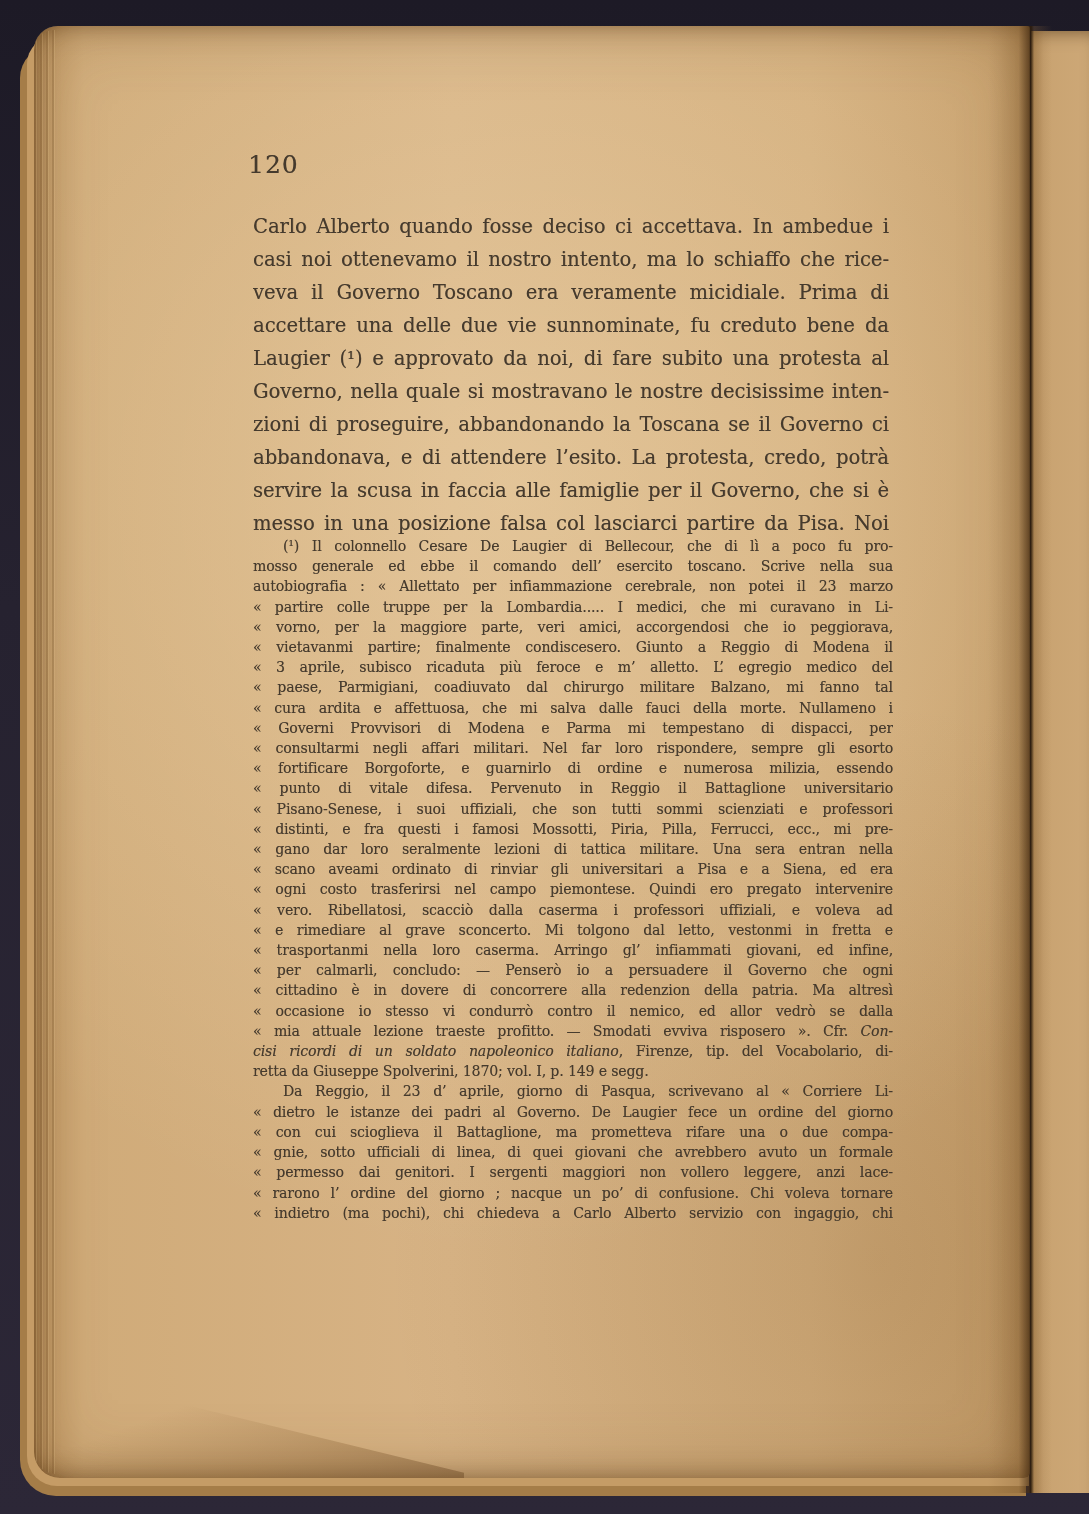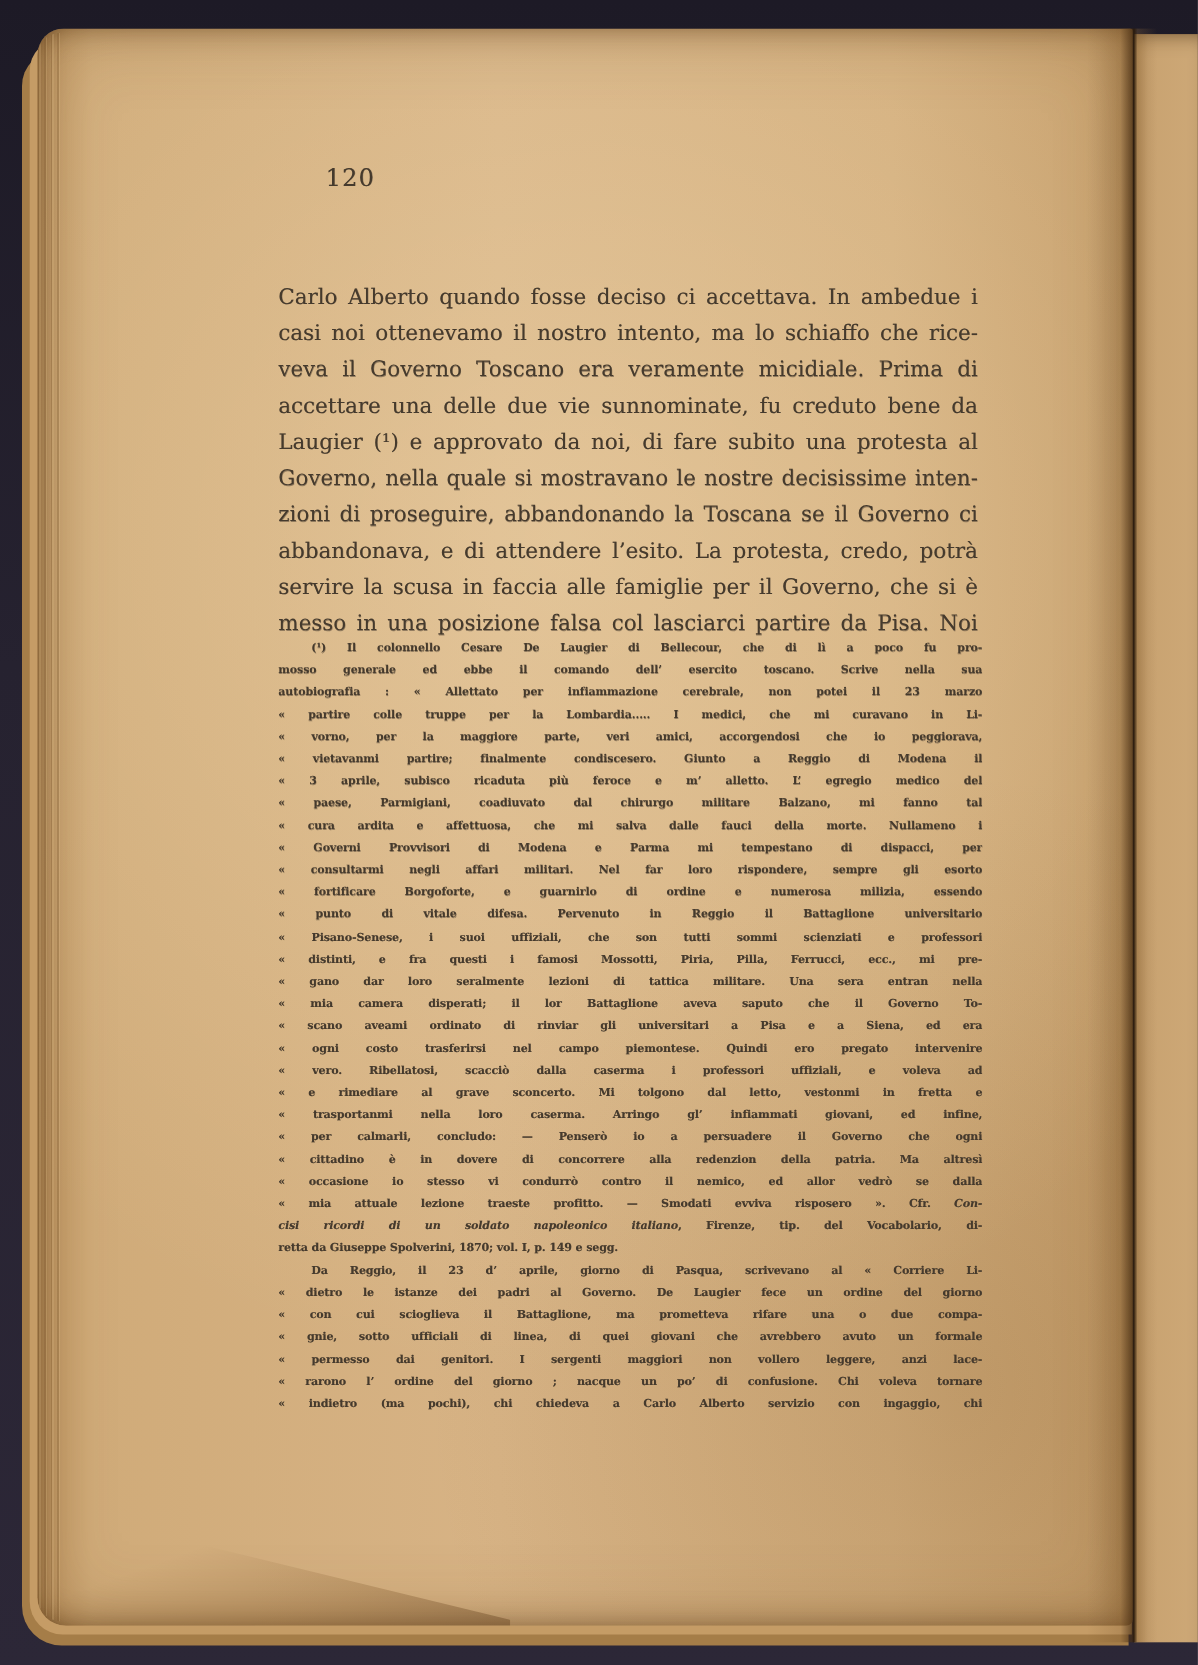--- a/index.html
+++ b/index.html
@@ -78,38 +78,35 @@
       rgba(43,27,11,0.92) 67%,
       rgba(140,103,60,0.30) 72%,
       rgba(0,0,0,0) 100%);
     pointer-events: none;
   }
 
   
   .ink { color: #453a2d; }
   .page-number {
     position: absolute; left: 248px; top: 150px;
-    font-size: 22px; letter-spacing: 1px;
+    font-size: 25px; letter-spacing: 1px;
     text-shadow: 0.3px 0.4px 0.6px rgba(69,58,45,0.55);
-    margin-left: 48px;
   }
   .body-text {
     position: absolute; left: 253px; top: 210px; width: 636px;
     font-size: 19.5px; line-height: 33px;
     text-shadow: 0.3px 0.4px 0.6px rgba(69,58,45,0.50);
     overflow: hidden;
-    margin-top: 43px;
   }
   .footnote-text {
-    position: absolute; left: 253px; top: 580px; width: 640px;
-    font-size: 10px; line-height: 20.2px;
+    position: absolute; left: 253px; top: 536px; width: 640px;
+    font-size: 14px; line-height: 20.2px;
     letter-spacing: -0.1px;
     text-shadow: 0.25px 0.3px 0.5px rgba(69,58,45,0.50);
     overflow: hidden;
-    font-weight: bold;
   }
   .tline {
     text-align: justify;
     -moz-text-align-last: justify;
     text-align-last: justify;
     white-space: normal;
     overflow: hidden;
   }
   .tline.flush { text-align-last: left; -moz-text-align-last: left; }
   .tline.indent { text-indent: 30px; }
@@ -155,21 +152,20 @@
       <div class="tline"><span>« 3 aprile, subisco ricaduta più feroce e m’ alletto. L’ egregio medico del</span></div>
       <div class="tline"><span>« paese, Parmigiani, coadiuvato dal chirurgo militare Balzano, mi fanno tal</span></div>
       <div class="tline"><span>« cura ardita e affettuosa, che mi salva dalle fauci della morte. Nullameno i</span></div>
       <div class="tline"><span>« Governi Provvisori di Modena e Parma mi tempestano di dispacci, per</span></div>
       <div class="tline"><span>« consultarmi negli affari militari. Nel far loro rispondere, sempre gli esorto</span></div>
       <div class="tline"><span>« fortificare Borgoforte, e guarnirlo di ordine e numerosa milizia, essendo</span></div>
       <div class="tline"><span>« punto di vitale difesa. Pervenuto in Reggio il Battaglione universitario</span></div>
       <div class="tline"><span>« Pisano-Senese, i suoi uffiziali, che son tutti sommi scienziati e professori</span></div>
       <div class="tline"><span>« distinti, e fra questi i famosi Mossotti, Piria, Pilla, Ferrucci, ecc., mi pre-</span></div>
       <div class="tline"><span>« gano dar loro seralmente lezioni di tattica militare. Una sera entran nella</span></div>
-      <div class="tline"><span>« mia camera disperati; il lor Battaglione aveva saputo che il Governo To-</span></div>
       <div class="tline"><span>« scano aveami ordinato di rinviar gli universitari a Pisa e a Siena, ed era</span></div>
       <div class="tline"><span>« ogni costo trasferirsi nel campo piemontese. Quindi ero pregato intervenire</span></div>
       <div class="tline"><span>« vero. Ribellatosi, scacciò dalla caserma i professori uffiziali, e voleva ad</span></div>
       <div class="tline"><span>« e rimediare al grave sconcerto. Mi tolgono dal letto, vestonmi in fretta e</span></div>
       <div class="tline"><span>« trasportanmi nella loro caserma. Arringo gl’ infiammati giovani, ed infine,</span></div>
       <div class="tline"><span>« per calmarli, concludo: — Penserò io a persuadere il Governo che ogni</span></div>
       <div class="tline"><span>« cittadino è in dovere di concorrere alla redenzion della patria. Ma altresì</span></div>
       <div class="tline"><span>« occasione io stesso vi condurrò contro il nemico, ed allor vedrò se dalla</span></div>
       <div class="tline"><span>« mia attuale lezione traeste profitto. — Smodati evviva risposero ». Cfr. </span><i>Con-</i><span></span></div>
       <div class="tline"><span></span><i>cisi ricordi di un soldato napoleonico italiano</i><span>, Firenze, tip. del Vocabolario, di-</span></div>

